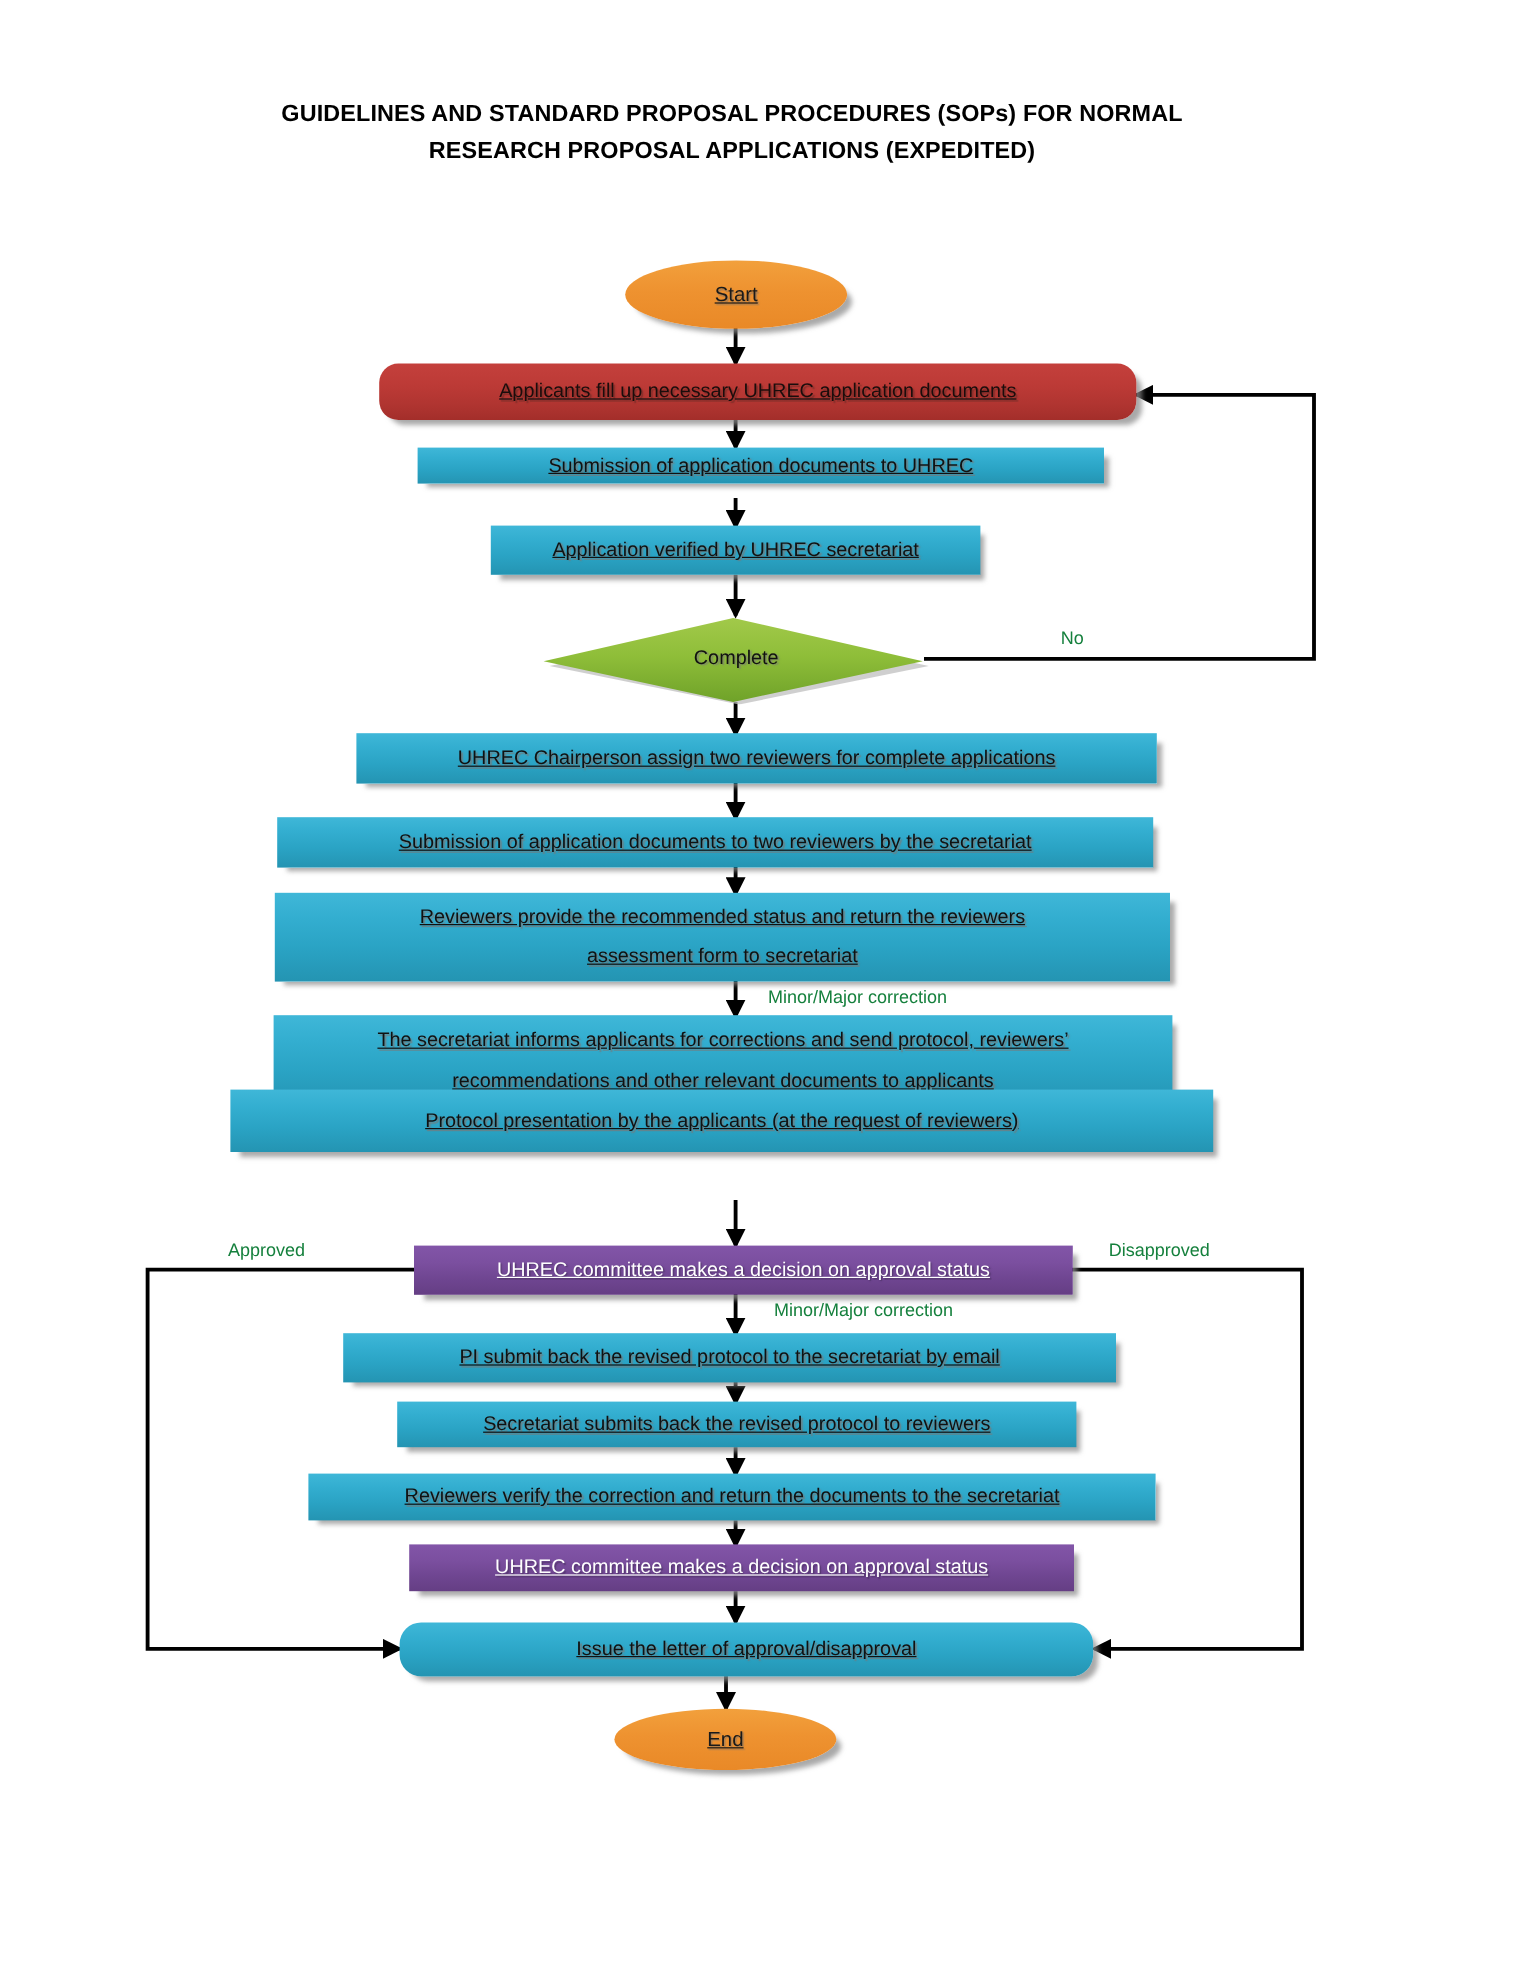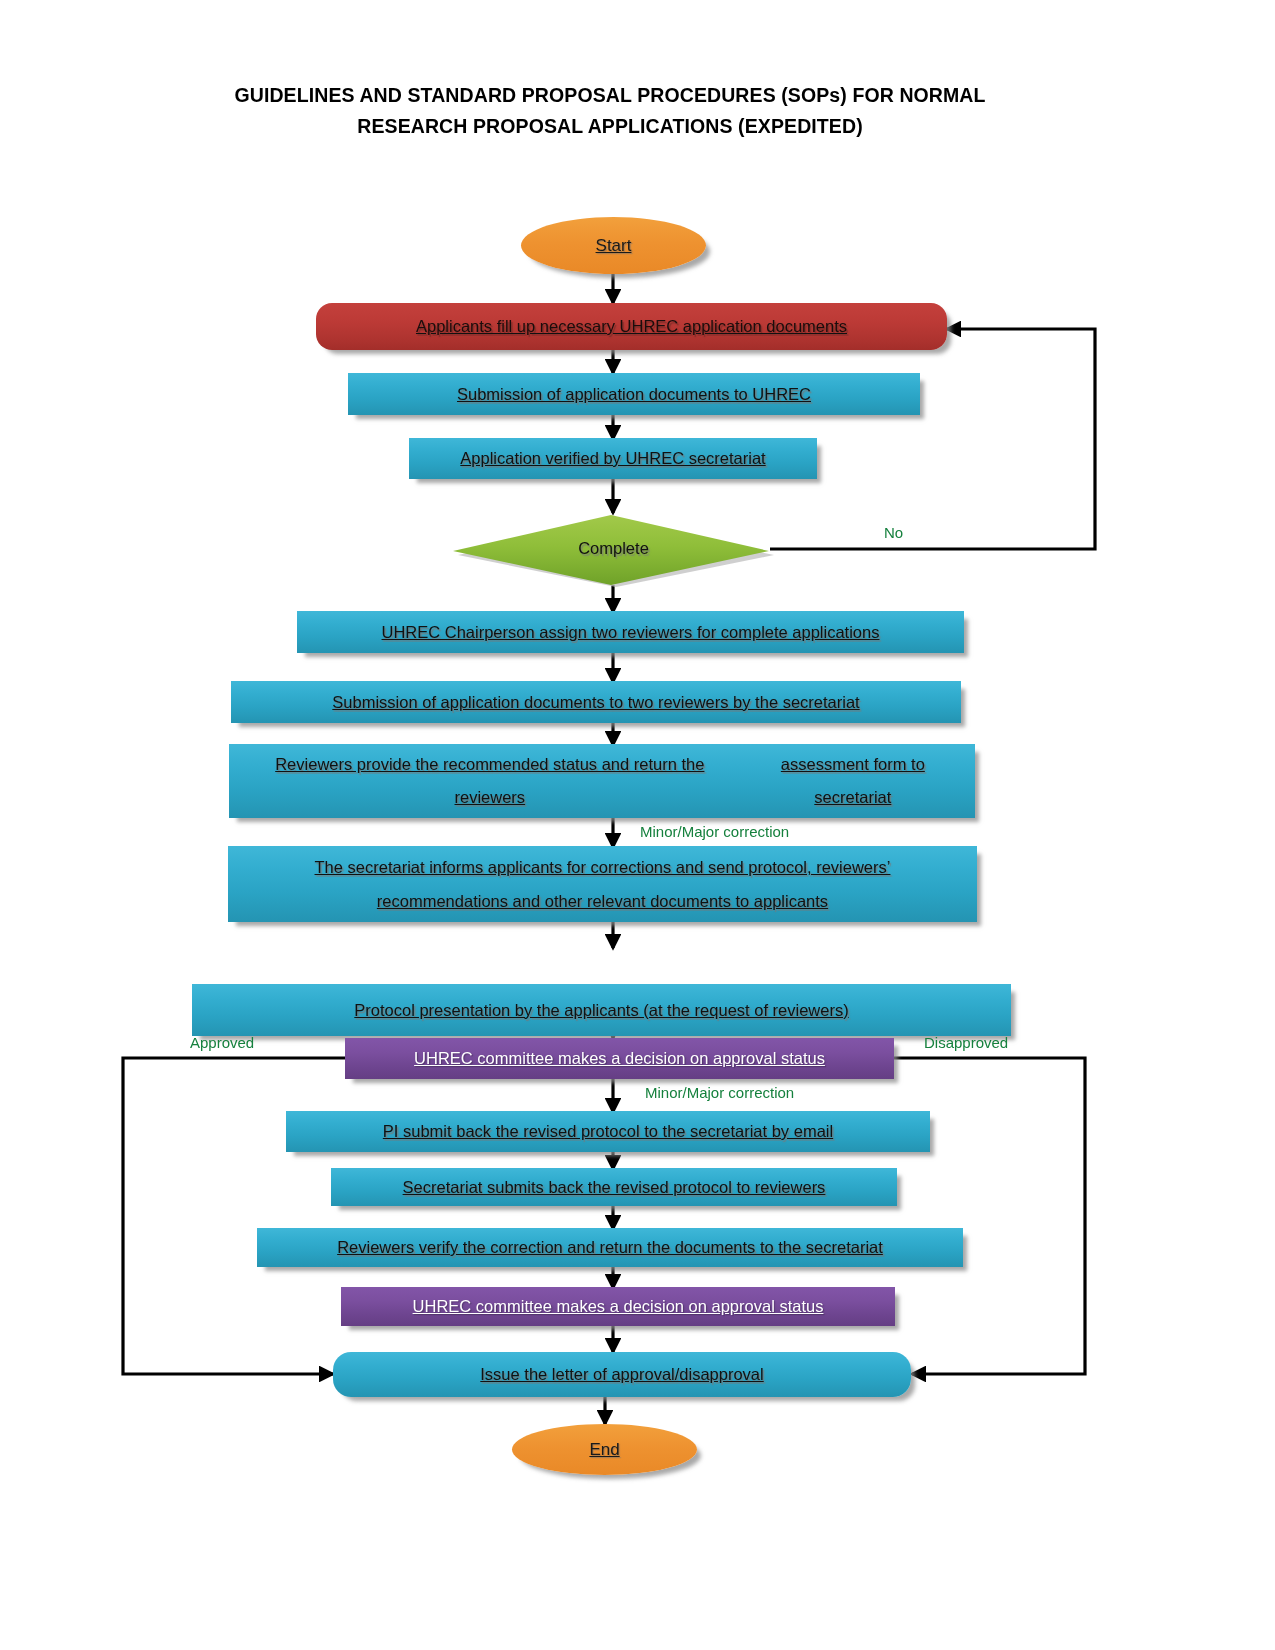--- a/index.html
+++ b/index.html
@@ -180,21 +180,21 @@
   </svg>
 
   <div class="node term shadow" style="left:521px; top:217px; width:185px; height:57px;">
     <span>Start</span>
   </div>
 
   <div class="node proc-red shadow" style="left:316px; top:303px; width:631px; height:47px;">
     <span style="color:#1a0d0c; text-shadow:1.5px 1.5px 1.2px rgba(90,40,35,0.6);">Applicants fill up necessary UHREC application documents</span>
   </div>
 
-  <div class="node proc shadow" style="left:348px; top:373px; width:572px; height:42px;">
+  <div class="node proc shadow" style="left:348px; top:373px; width:572px; height:30px;">
     <span>Submission of application documents to UHREC</span>
   </div>
 
   <div class="node proc shadow" style="left:409px; top:438px; width:408px; height:41px;">
     <span>Application verified by UHREC secretariat</span>
   </div>
 
   <div class="diamond-wrap" style="left:451px; top:513px; width:325px; height:74px;">
     <svg width="325" height="74" viewBox="0 0 325 74" xmlns="http://www.w3.org/2000/svg">
       <defs>
@@ -215,33 +215,33 @@
   <div class="edge-label" style="left:884px; top:524px;">No</div>
 
   <div class="node proc shadow" style="left:297px; top:611px; width:667px; height:42px;">
     <span>UHREC Chairperson assign two reviewers for complete applications</span>
   </div>
 
   <div class="node proc shadow" style="left:231px; top:681px; width:730px; height:42px;">
     <span>Submission of application documents to two reviewers by the secretariat</span>
   </div>
 
-  <div class="node proc shadow" style="left:229px; top:744px; width:746px; height:74px; flex-direction:row; line-height:33px;">
+  <div class="node proc shadow" style="left:229px; top:744px; width:746px; height:74px; flex-direction:column; line-height:33px;">
     <span>Reviewers provide the recommended status and return the reviewers</span>
     <span>assessment form to secretariat</span>
   </div>
 
   <div class="edge-label" style="left:640px; top:823px;">Minor/Major correction</div>
 
   <div class="node proc shadow" style="left:228px; top:846px; width:749px; height:76px; flex-direction:column; line-height:34px;">
     <span>The secretariat informs applicants for corrections and send protocol, reviewers’</span>
     <span>recommendations and other relevant documents to applicants</span>
   </div>
 
-  <div class="node proc shadow" style="left:192px; top:984px; width:819px; height:52px;">
+  <div class="node proc shadow" style="left:192px; top:908px; width:819px; height:52px;">
     <span>Protocol presentation by the applicants (at the request of reviewers)</span>
   </div>
 
   <div class="edge-label" style="left:190px; top:1034px;">Approved</div>
 
   <div class="edge-label" style="left:924px; top:1034px;">Disapproved</div>
 
   <div class="node proc-purple shadow" style="left:345px; top:1038px; width:549px; height:41px;">
     <span>UHREC committee makes a decision on approval status</span>
   </div>

